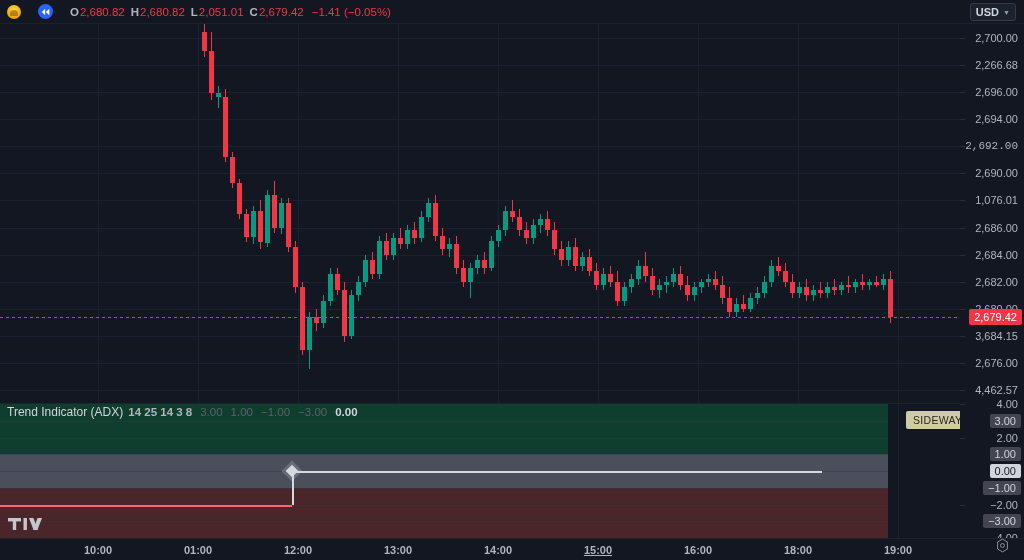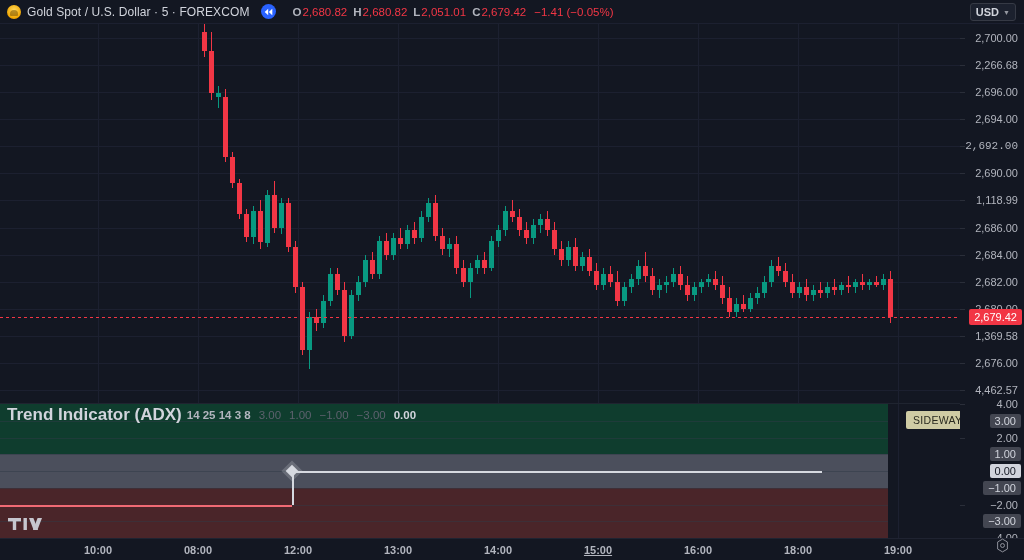--- a/index.html
+++ b/index.html
@@ -74,21 +74,21 @@
   .pbox{
     position:absolute;right:3px;transform:translateY(-50%);
     background:#434651;color:#d1d4dc;font-size:11px;
     padding:1px 5px;border-radius:2px;white-space:nowrap;
   }
   .pbox.light{background:#d1d4dc;color:#131722;}
   .tlab{position:absolute;top:5px;color:#b2b5be;font-size:11px;font-weight:700;transform:translateX(-50%);white-space:nowrap;}
 
   
   .ind-legend{position:absolute;left:7px;top:405px;display:flex;align-items:center;gap:0;white-space:nowrap;z-index:6;}
-  .ind-name{color:#d1d4dc;font-size:17px;font-weight:700;}
+  .ind-name{color:#d1d4dc;font-size:12px;font-weight:400;}
   .ind-args{color:#b2b5be;font-size:11.5px;font-weight:700;margin-left:5px;}
   .ind-v{color:#5d616e;font-size:11.5px;margin-left:8px;}
   .ind-v.last{color:#d1d4dc;font-weight:700;}
 
   .band{position:absolute;left:0;width:888px;}
   .band.green{background:#0f3d2e;}
   .band.gray{background:#4b4f5c;}
   .band.red{background:#4a2529;}
   .bline{position:absolute;height:1px;background:#2f3a46;opacity:.5;width:888px;left:0;}
 
@@ -111,21 +111,20 @@
 
   .gear{position:absolute;right:14px;bottom:3px;}
 </style>
 </head>
 <body>
 
 <div id="app">
 
   <div class="header">
     <div class="sym-icon"></div>
-    <div class="sym-title">Gold Spot / U.S. Dollar · 5 · FOREXCOM</div>
     <div class="replay-btn">
       <svg width="9" height="8" viewBox="0 0 9 8" aria-hidden="true">
         <path d="M4.2 0.8 L4.2 7.2 L0.7 4 Z" fill="#ffffff"></path>
         <path d="M8.3 0.8 L8.3 7.2 L4.8 4 Z" fill="#ffffff"></path>
       </svg>
     </div>
     <div class="ohlc">
       <span class="lbl">O</span>
         <span class="val">2,680.82</span>
       <span class="lbl">H</span>
@@ -611,31 +610,31 @@
       <div class="plab" style="top: 41px;">2,266.68</div>
       <div class="ptick" style="top: 68px;"></div>
       <div class="plab" style="top: 68px;">2,696.00</div>
       <div class="ptick" style="top: 95px;"></div>
       <div class="plab" style="top: 95px;">2,694.00</div>
       <div class="ptick" style="top: 122px;"></div>
       <div class="plab" style="top: 122px; font-family: Liberation Mono, monospace;">2,692.00</div>
       <div class="ptick" style="top: 149px;"></div>
       <div class="plab" style="top: 149px;">2,690.00</div>
       <div class="ptick" style="top: 176px;"></div>
-      <div class="plab" style="top: 176px;">1,118.99</div>
+      <div class="plab" style="top: 176px;">1,076.01</div>
       <div class="ptick" style="top: 204px;"></div>
       <div class="plab" style="top: 204px;">2,686.00</div>
       <div class="ptick" style="top: 231px;"></div>
       <div class="plab" style="top: 231px;">2,684.00</div>
       <div class="ptick" style="top: 258px;"></div>
       <div class="plab" style="top: 258px;">2,682.00</div>
       <div class="ptick" style="top: 285px;"></div>
       <div class="plab" style="top: 285px;">2,680.00</div>
       <div class="ptick" style="top: 312px;"></div>
-      <div class="plab" style="top: 312px;">1,369.58</div>
+      <div class="plab" style="top: 312px;">3,684.15</div>
       <div class="ptick" style="top: 339px;"></div>
       <div class="plab" style="top: 339px;">2,676.00</div>
       <div class="ptick" style="top: 366px;"></div>
       <div class="plab" style="top: 366px;">4,462.57</div>
       <div class="pbadge" style="top: 293px;">2,679.42</div>
       <div class="plab" style="top: 380px;">4.00</div>
       <div class="ptick" style="top: 380px;"></div>
       <div class="pbox" style="top: 397px;">3.00</div>
       <div class="plab" style="top: 414px;">2.00</div>
       <div class="ptick" style="top: 414px;"></div>
@@ -643,21 +642,21 @@
       <div class="pbox light" style="top: 447px;">0.00</div>
       <div class="pbox" style="top: 464px;">−1.00</div>
       <div class="plab" style="top: 481px;">−2.00</div>
       <div class="ptick" style="top: 481px;"></div>
       <div class="pbox" style="top: 497px;">−3.00</div>
       <div class="plab" style="top: 514px;">−4.00</div>
       <div class="ptick" style="top: 514px;"></div>
     </div>
   <div class="axis-bottom" id="axis-bottom">
       <div class="tlab" style="left: 98px;">10:00</div>
-      <div class="tlab" style="left: 198px;">08:00</div>
+      <div class="tlab" style="left: 198px;">01:00</div>
       <div class="tlab" style="left: 298px;">12:00</div>
       <div class="tlab" style="left: 398px;">13:00</div>
       <div class="tlab" style="left: 498px;">14:00</div>
       <div class="tlab" style="left: 598px; text-decoration: underline;">15:00</div>
       <div class="tlab" style="left: 698px;">16:00</div>
       <div class="tlab" style="left: 798px;">18:00</div>
       <div class="tlab" style="left: 898px;">19:00</div>
     </div>
 
   <div class="tvlogo">

